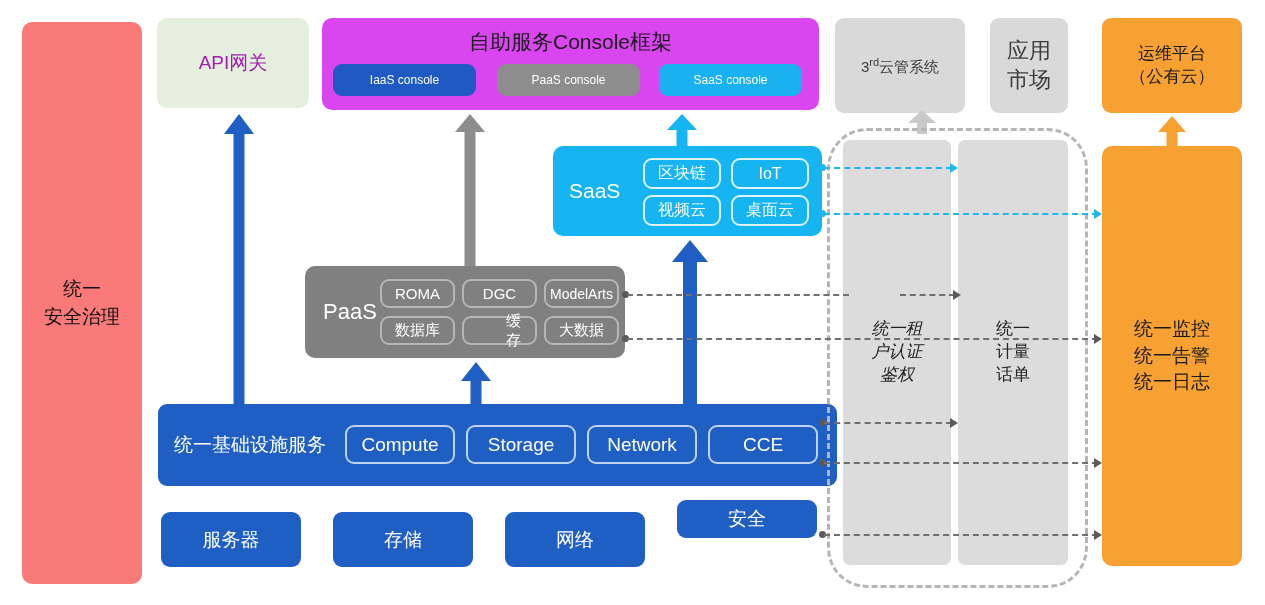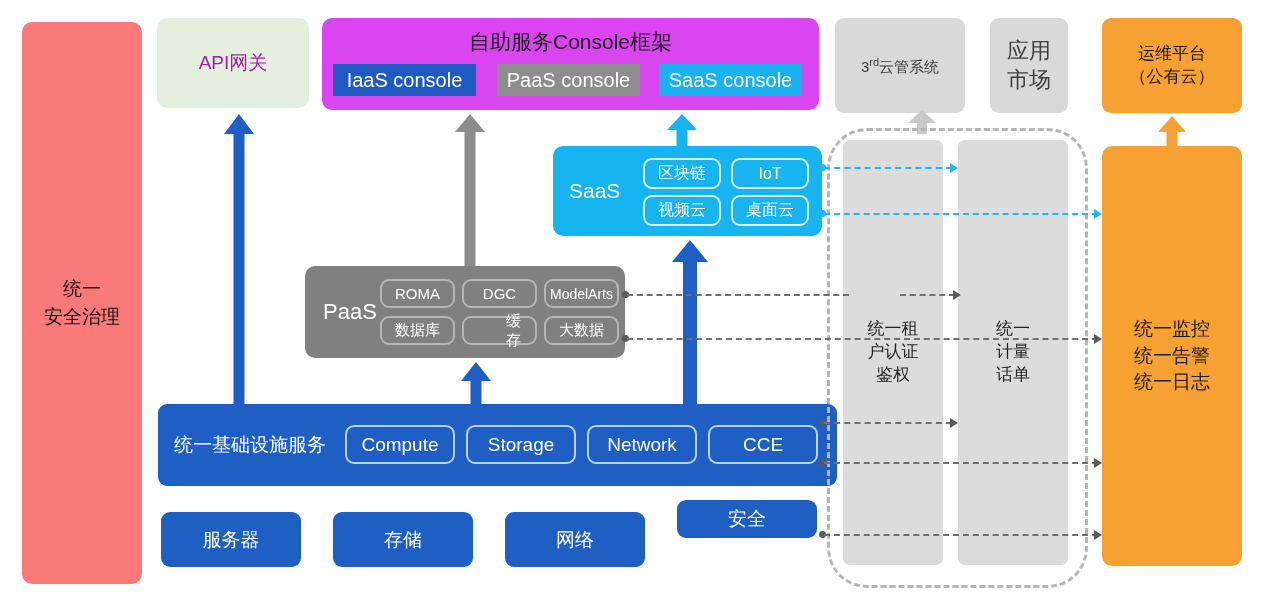--- a/index.html
+++ b/index.html
@@ -17,21 +17,21 @@
   
   .red{background:#fa7a7a;color:#111;font-size:19px;line-height:1.45;border-radius:10px;}
 
   
   .apigw{background:#e4f0dd;color:#a21caf;font-size:19px;border-radius:10px;}
 
   
   .greenpanel{background:#d946ef;border-radius:10px;}
   .greentitle{position:absolute;left:0;right:0;top:10px;text-align:center;font-size:21px;color:#1a1a1a;}
   .pill{position:absolute;box-sizing:border-box;display:flex;align-items:center;justify-content:center;
-        border-radius:0;font-size:20px;color:#ffffff;}
+        border-radius:9px;font-size:12px;color:#ffffff;}
   .pill.iaas{background:#1f59c2;}
   .pill.paas{background:#8d8d8d;}
   .pill.saas{background:#19b1ef;}
 
   
   .greybox{background:#d9d9d9;color:#3c3c3c;font-size:22px;line-height:1.3;border-radius:9px;}
   .greybox.small{font-size:15px;align-items:center;}
   .greybox sup{font-size:11px;vertical-align:super;}
 
   
@@ -212,21 +212,21 @@
   </div>
   <div class="box bluebox" style="left:505px;top:512px;width:140px;height:55px;">
     <span>网络</span>
   </div>
   <div class="box bluebox" style="left:677px;top:500px;width:140px;height:38px;">
     <span>安全</span>
   </div>
 
   <div class="dashbox" style="left:827px;top:128px;width:261px;height:460px;"></div>
 
-  <div class="box greycol" style="left:843px;top:140px;width:100px;height:425px;">
+  <div class="box greycol" style="left:843px;top:140px;width:108px;height:425px;font-style:italic;">
     <span style="white-space:pre-line;">统一租
 户认证
 鉴权</span>
   </div>
   <div class="box greycol" style="left:958px;top:140px;width:110px;height:425px;">
     <span style="white-space:pre-line;">统一
 计量
 话单</span>
   </div>
 

